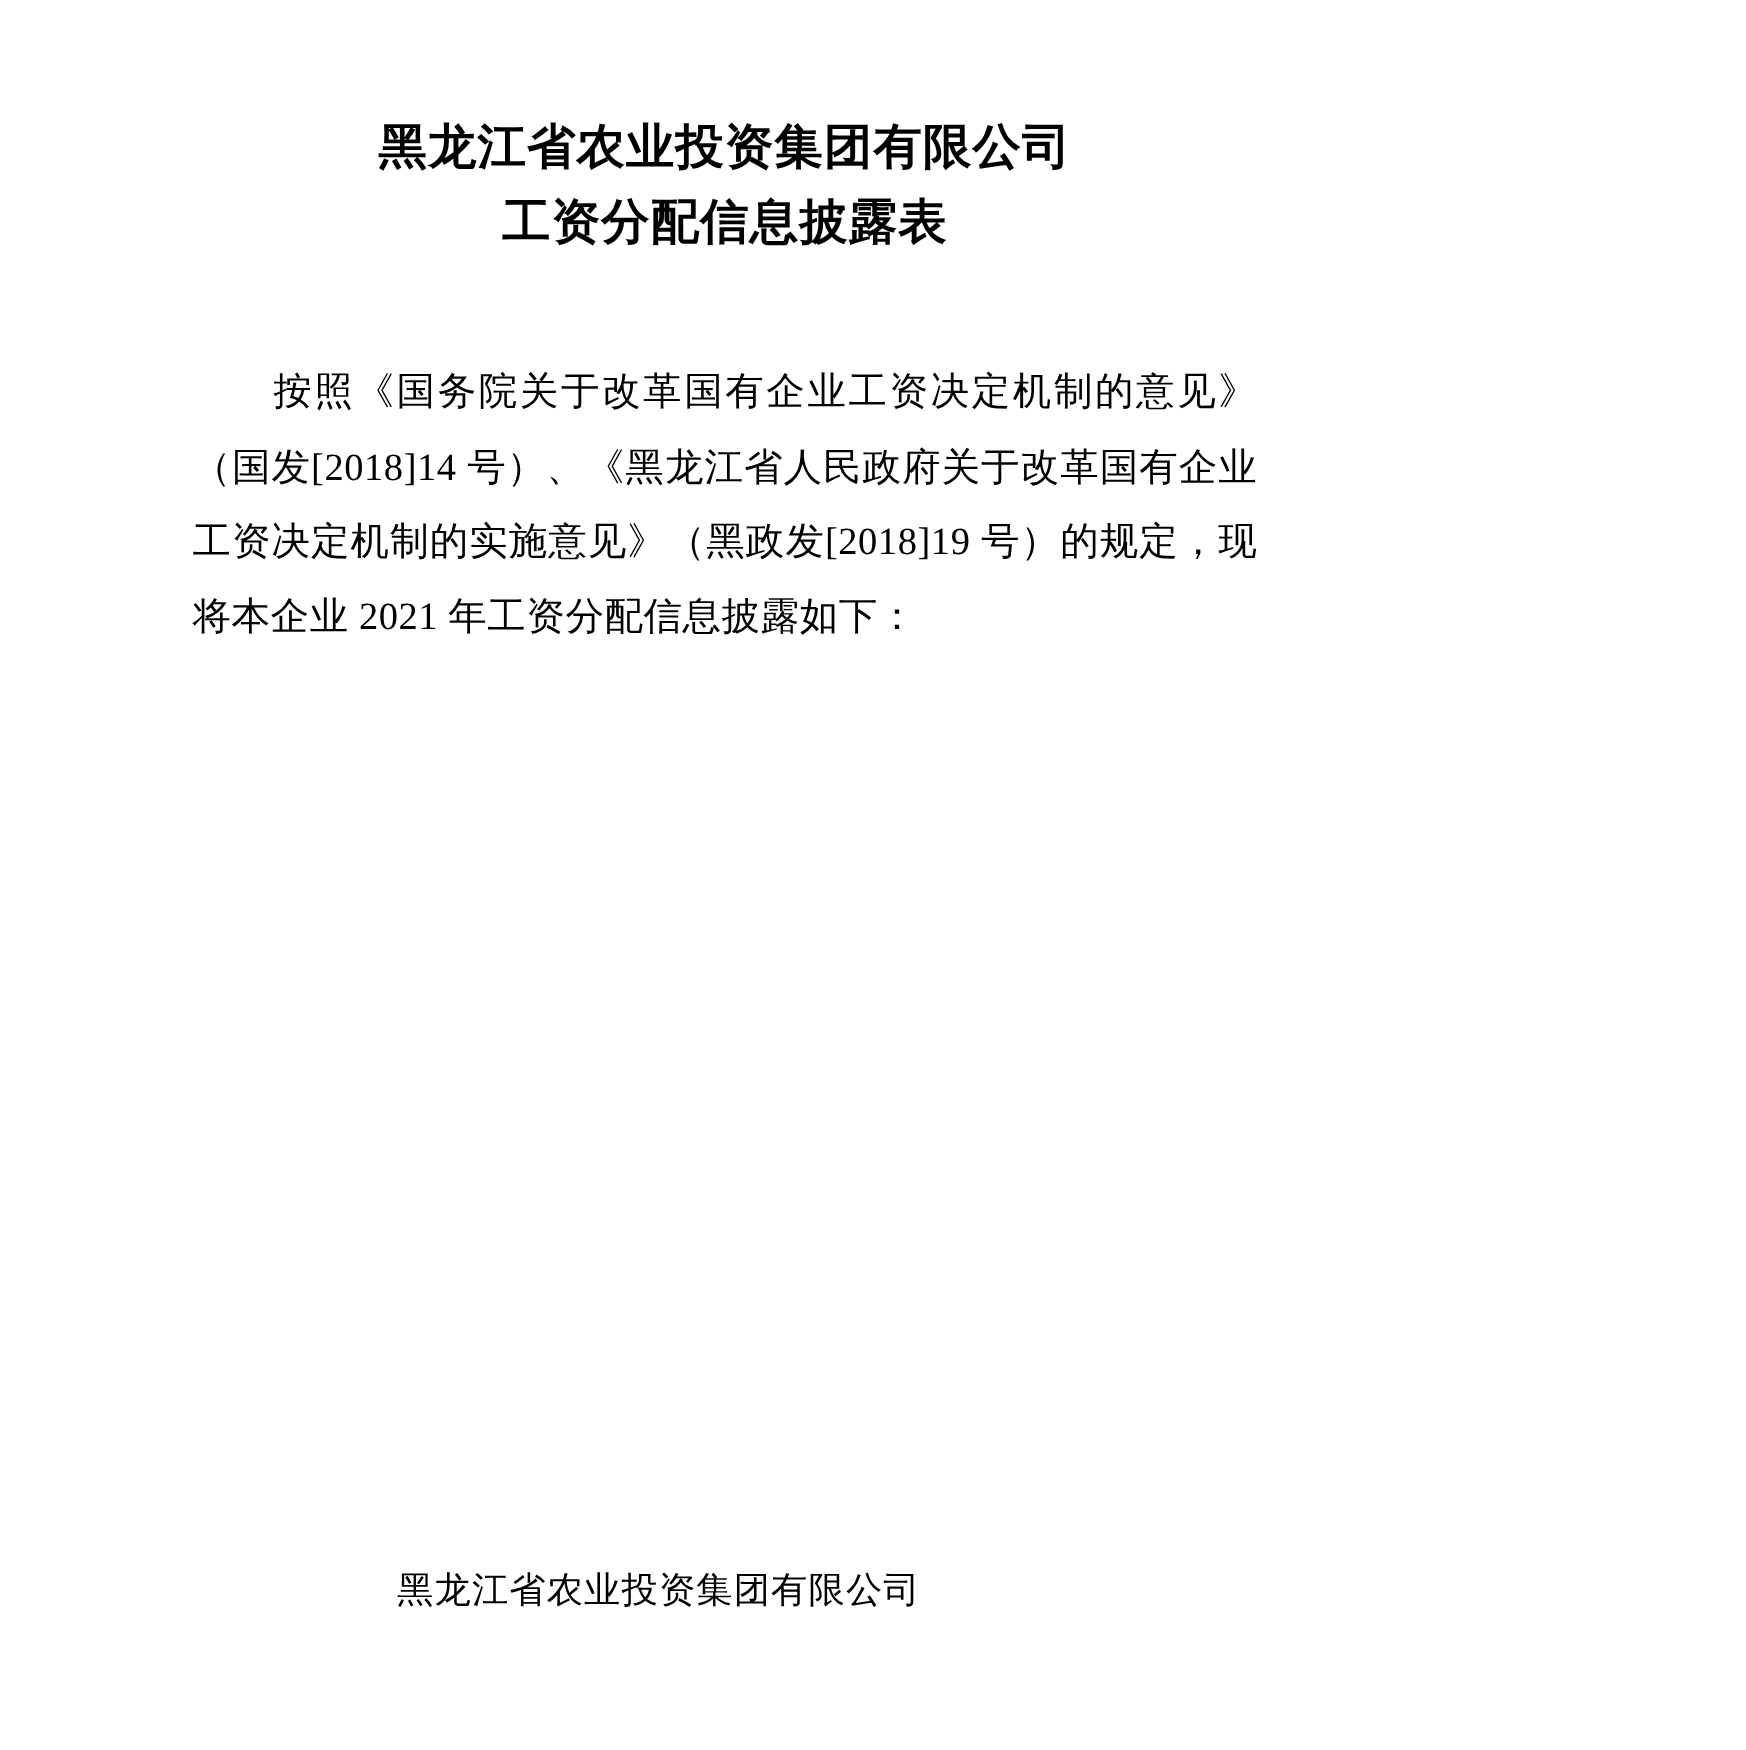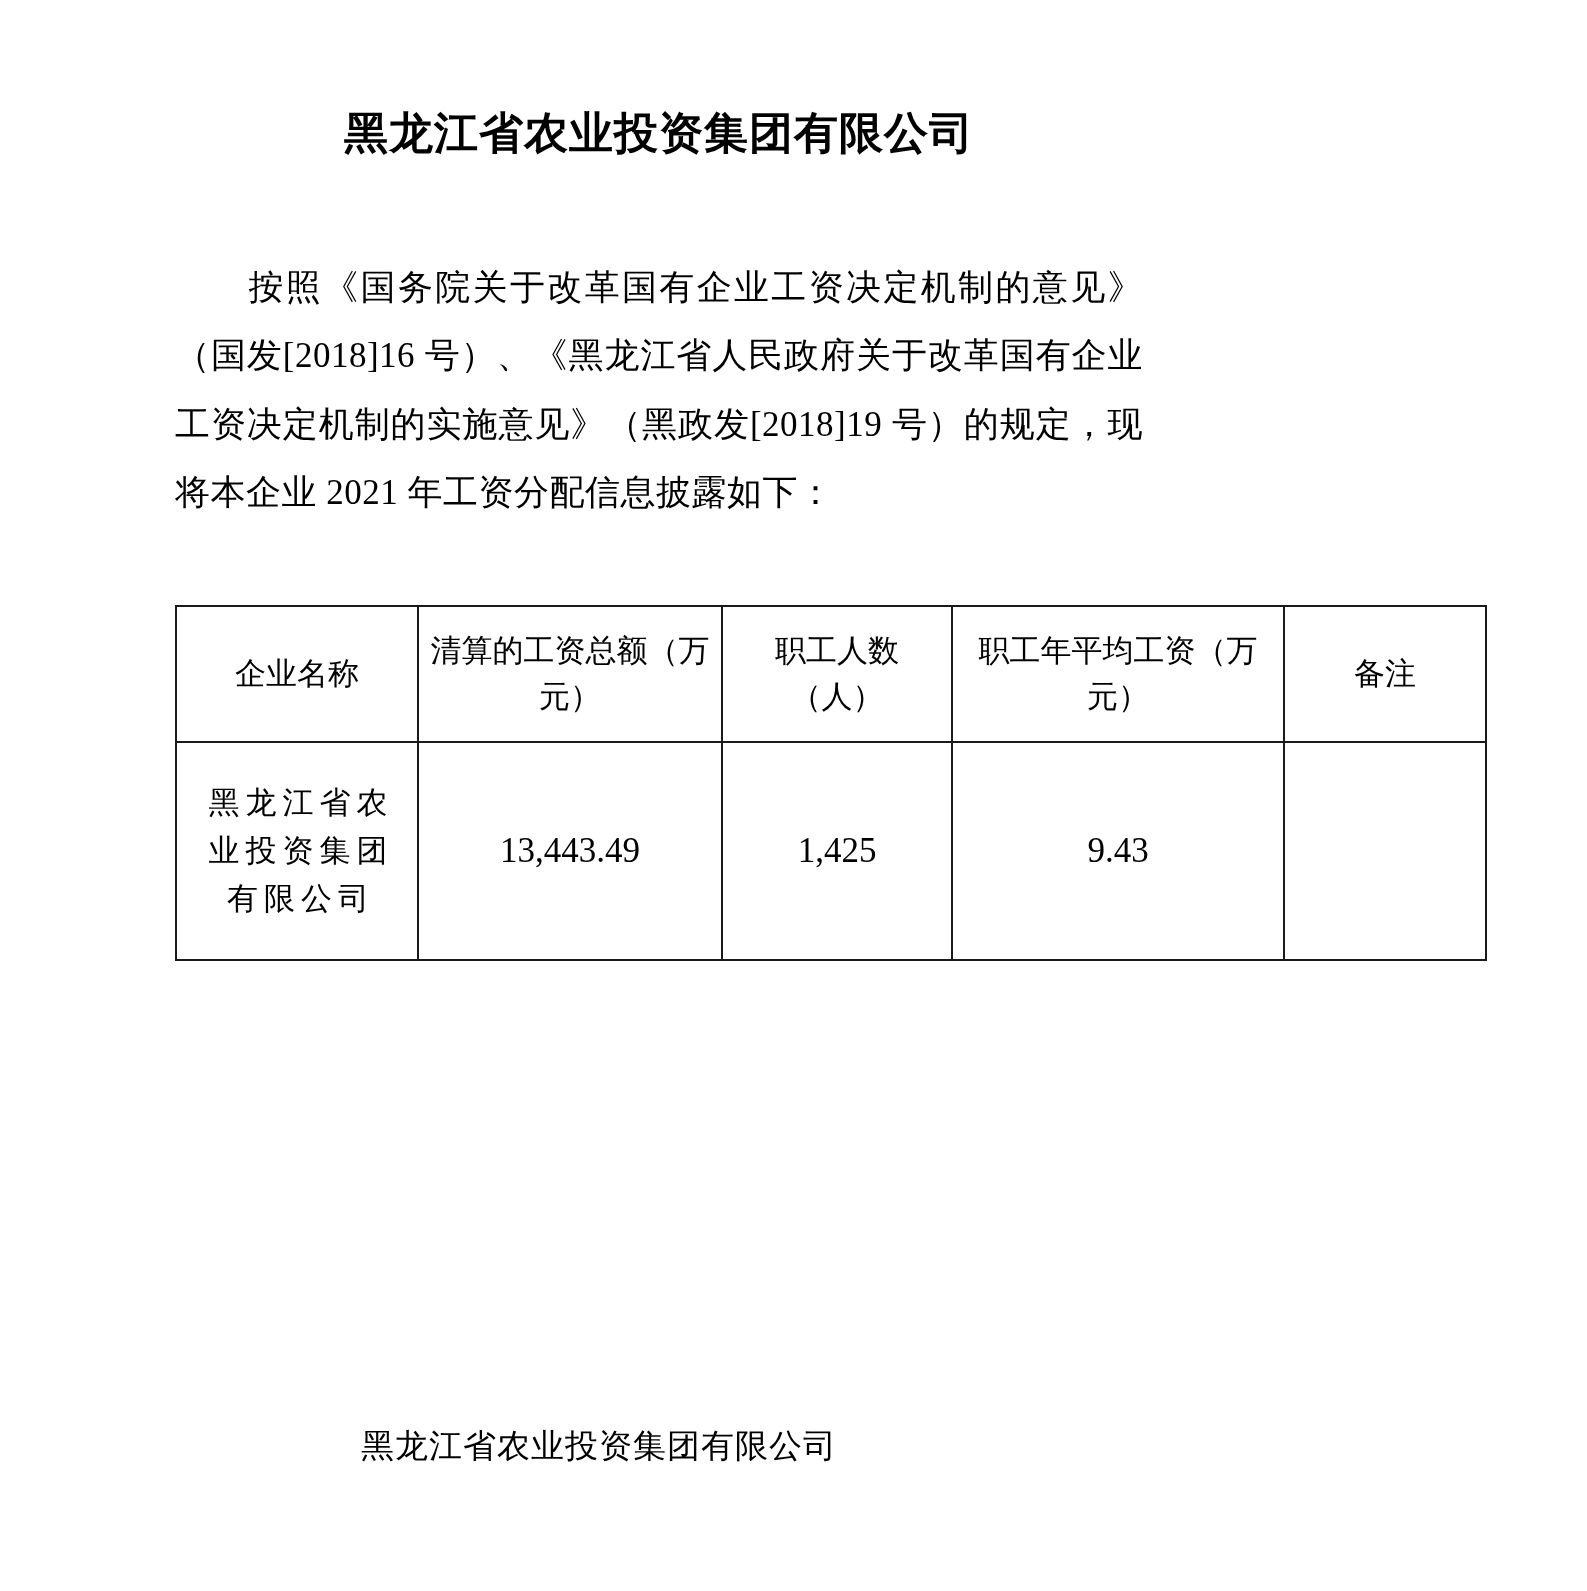--- a/index.html
+++ b/index.html
@@ -96,42 +96,23 @@
     letter-spacing: 1px;
   }
 </style>
 </head>
 <body>
 
 <div class="page">
 
   <h1 class="doc-title">
     <span class="line1">黑龙江省农业投资集团有限公司</span>
+    <span class="line2">工资分配信息披露表</span>
   </h1>
 
-  <p class="body-text">按照《国务院关于改革国有企业工资决定机制的意见》（国发[2018]16 号）、《黑龙江省人民政府关于改革国有企业工资决定机制的实施意见》（黑政发[2018]19 号）的规定，现将本企业 2021 年工资分配信息披露如下：</p>
+  <p class="body-text">按照《国务院关于改革国有企业工资决定机制的意见》（国发[2018]14 号）、《黑龙江省人民政府关于改革国有企业工资决定机制的实施意见》（黑政发[2018]19 号）的规定，现将本企业 2021 年工资分配信息披露如下：</p>
 
-  <div class="table-wrap">
-    <table class="disclosure">
-      <tbody>
-        <tr class="head-row">
-          <td class="col-name">企业名称</td>
-          <td class="col-total">清算的工资总额（万元）</td>
-          <td class="col-people">职工人数（人）</td>
-          <td class="col-avg">职工年平均工资（万元）</td>
-          <td class="col-remark">备注</td>
-        </tr>
-        <tr class="data-row">
-          <td class="col-name name-cell">黑龙江省农业投资集团有限公司</td>
-          <td class="col-total num-cell">13,443.49</td>
-          <td class="col-people num-cell">1,425</td>
-          <td class="col-avg num-cell">9.43</td>
-          <td class="col-remark"></td>
-        </tr>
-      </tbody>
-    </table>
-  </div>
 
   <div class="signature">
     <span class="sig-line">黑龙江省农业投资集团有限公司</span>
   </div>
 
 </div>
 
 </body></html>

